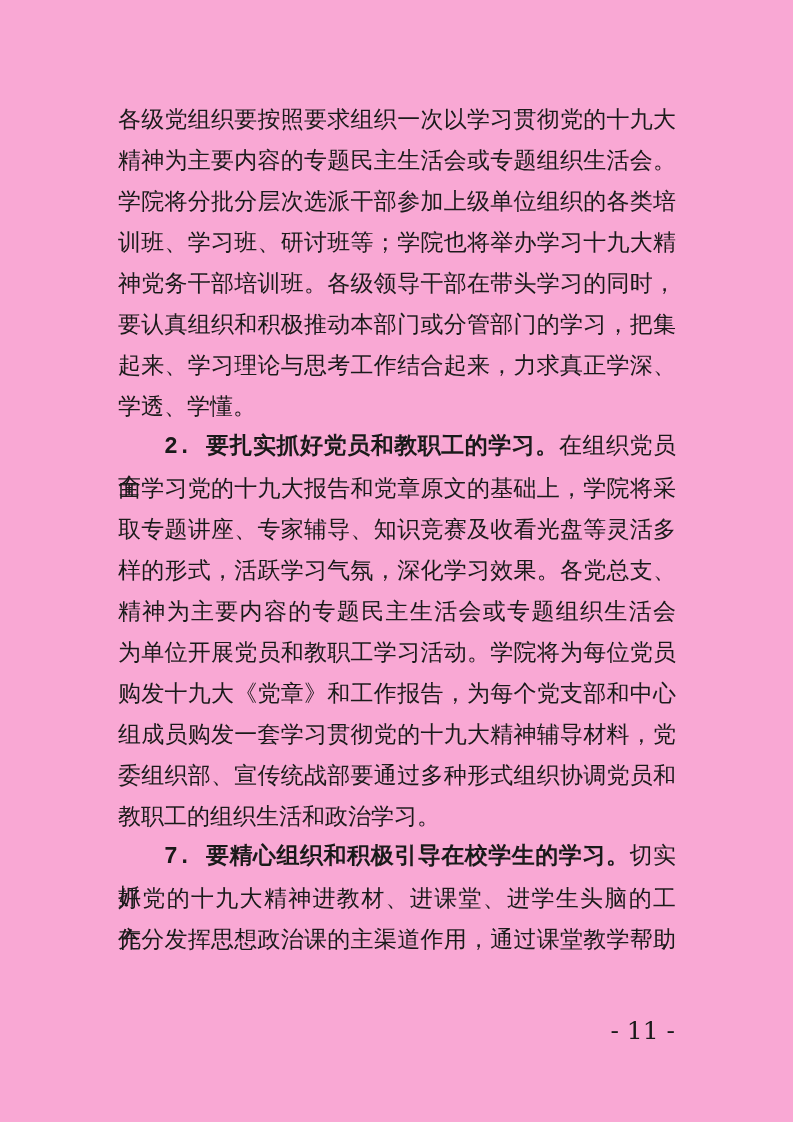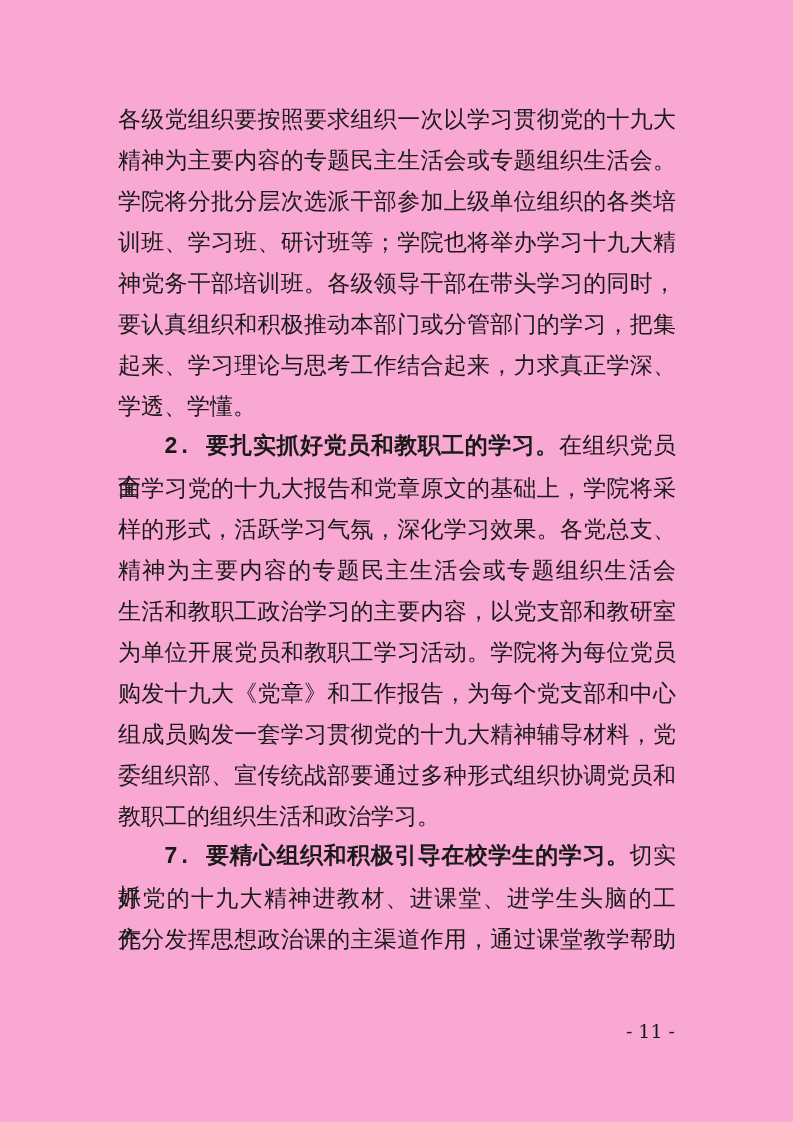--- a/index.html
+++ b/index.html
@@ -39,21 +39,21 @@
     text-indent: 46px;
     font-family: Liberation Mono, monospace;
   }
   .line .bold {
     font-weight: bold;
   }
   .page-number {
     position: absolute;
     top: 1020px;
     right: 118px;
-    font-size: 19px;
+    font-size: 25px;
     line-height: 22px;
     color: #1a1a1a;
     font-family: "DejaVu Serif", serif;
     white-space: pre;
   }
 </style>
 </head>
 <body>
 
 <div class="page">
@@ -61,23 +61,23 @@
       <div class="line just"><span>各级党组织要按照要求组织一次以学习贯彻党的十九大</span></div>
       <div class="line just"><span>精神为主要内容的专题民主生活会或专题组织生活会。</span></div>
       <div class="line just"><span>学院将分批分层次选派干部参加上级单位组织的各类培</span></div>
       <div class="line just"><span>训班、学习班、研讨班等；学院也将举办学习十九大精</span></div>
       <div class="line just"><span>神党务干部培训班。各级领导干部在带头学习的同时，</span></div>
       <div class="line just"><span>要认真组织和积极推动本部门或分管部门的学习，把集</span></div>
       <div class="line just"><span>起来、学习理论与思考工作结合起来，力求真正学深、</span></div>
       <div class="line"><span>学透、学懂。</span></div>
       <div class="line just indent"><span class="bold">2. 要扎实抓好党员和教职工的学习。</span><span>在组织党员全</span></div>
       <div class="line just"><span>面学习党的十九大报告和党章原文的基础上，学院将采</span></div>
+      <div class="line just"><span>取专题讲座、专家辅导、知识竞赛及收看光盘等灵活多</span></div>
       <div class="line just"><span>样的形式，活跃学习气氛，深化学习效果。各党总支、</span></div>
       <div class="line just"><span>精神为主要内容的专题民主生活会或专题组织生活会</span></div>
-      <div class="line just"><span>生活和教职工政治学习的主要内容，以党支部和教研室</span></div>
       <div class="line just"><span>为单位开展党员和教职工学习活动。学院将为每位党员</span></div>
       <div class="line just"><span>购发十九大《党章》和工作报告，为每个党支部和中心</span></div>
       <div class="line just"><span>组成员购发一套学习贯彻党的十九大精神辅导材料，党</span></div>
       <div class="line just"><span>委组织部、宣传统战部要通过多种形式组织协调党员和</span></div>
       <div class="line"><span>教职工的组织生活和政治学习。</span></div>
       <div class="line just indent"><span class="bold">7. 要精心组织和积极引导在校学生的学习。</span><span>切实抓</span></div>
       <div class="line just"><span>好党的十九大精神进教材、进课堂、进学生头脑的工作，</span></div>
       <div class="line just"><span>充分发挥思想政治课的主渠道作用，通过课堂教学帮助</span></div>
     </div>
   <div class="page-number">- 11 -</div>

